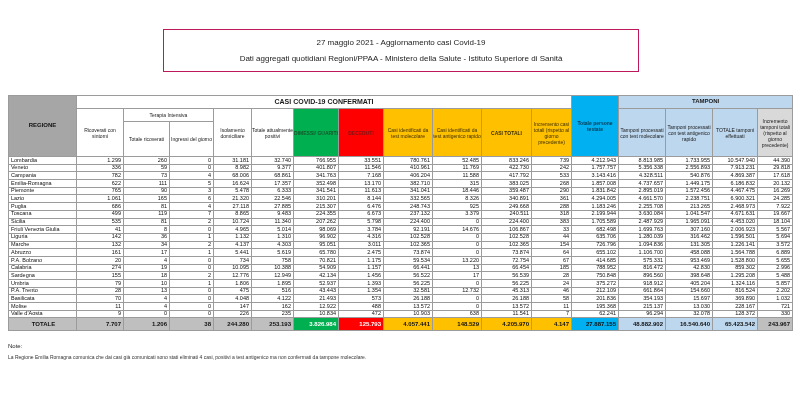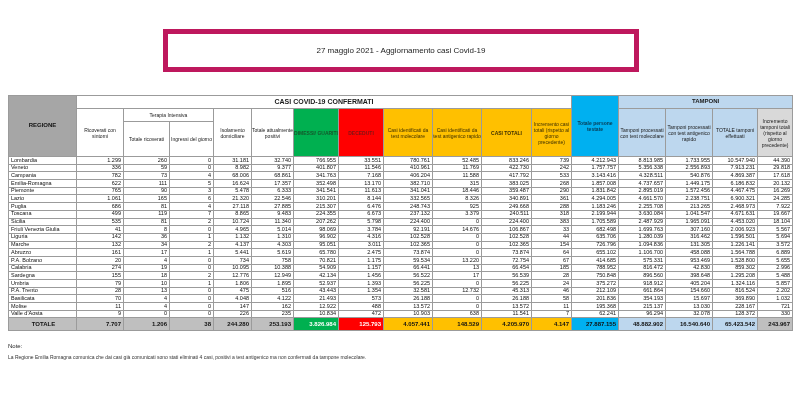--- a/index.html
+++ b/index.html
@@ -1,17 +1,17 @@
 <!DOCTYPE html>
 <html><head>
 <meta charset="utf-8">
 <style>
   html,body{margin:0;padding:0;}
   body{width:800px;height:400px;background:#fff;font-family:"Liberation Sans",sans-serif;position:relative;overflow:hidden;}
-  .title-box{position:absolute;left:163px;top:29px;width:476px;height:43px;border:5px solid #be185d;
+  .title-box{position:absolute;left:163px;top:29px;width:476px;height:43px;border:1px solid #be185d;
     display:flex;flex-direction:column;justify-content:space-evenly;align-items:center;box-sizing:border-box;background:#fff;}
   .title-line{font-size:8px;color:#222;white-space:nowrap;}
   table.covid{position:absolute;left:8px;top:95px;width:784px;border-collapse:collapse;table-layout:fixed;border:1px solid #5a5a5a;}
   .covid th,.covid td{border:1px solid #9b9b9b;padding:0;overflow:hidden;box-sizing:border-box;}
   .covid thead th{font-size:5px;font-weight:normal;text-align:center;vertical-align:middle;line-height:1.2;color:#1a1a1a;background:#fff;}
   .hr1 th{height:13px;}
   .hr2 th{height:13px;}
   .hr3 th{height:35px;}
   .h-regione{background:#A6A6A6 !important;font-weight:bold !important;font-size:6px !important;color:#111 !important;}
   .h-main{font-size:7px !important;font-weight:bold !important;}
@@ -34,20 +34,21 @@
   .t-lblue{background:#BDD7EE !important;}
   .t-gray2{background:#BFBFBF !important;}
   .note-label{position:absolute;left:8px;top:343px;font-size:6px;color:#222;}
   .note-text{position:absolute;left:8px;top:354px;font-size:5px;color:#333;}
 </style>
 </head>
 <body>
 
 <div class="title-box">
   <div class="title-line">27 maggio 2021 - Aggiornamento casi Covid-19</div>
+  <div class="title-line">Dati aggregati quotidiani Regioni/PPAA - Ministero della Salute - Istituto Superiore di Sanità</div>
 </div>
 
 <table class="covid">
   <colgroup>
     <col style="width:68px">
       <col style="width:47px">
       <col style="width:46px">
       <col style="width:44px">
     <col style="width:38px">
       <col style="width:42px">

